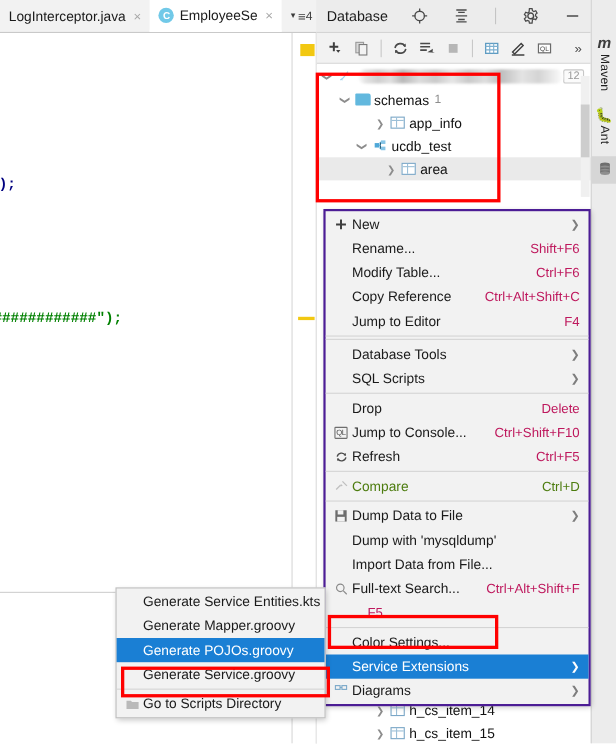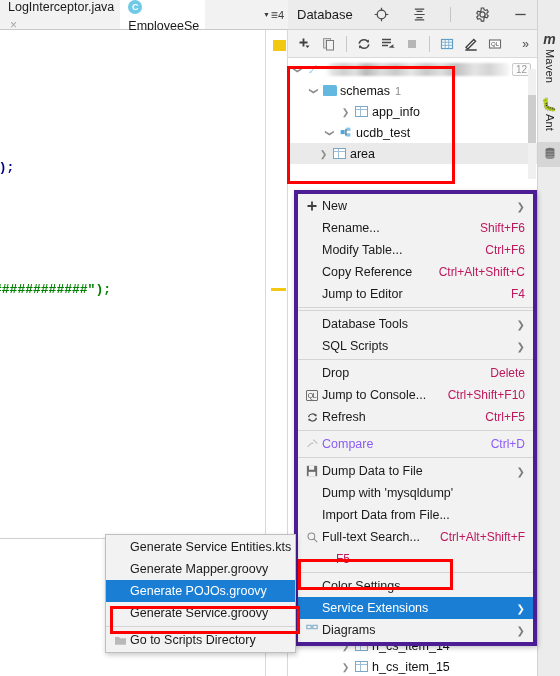--- a/index.html
+++ b/index.html
@@ -16,22 +16,22 @@
   .editor-pane {
     position: absolute; left: 0; top: 0; width: 288px; height: 676px;
     background: #ffffff; border-right: 1px solid #c0c0c0;
   }
   .tabbar {
     position: absolute; left: 0; top: 0; width: 288px; height: 30px;
     background: #f2f2f2; border-bottom: 1px solid #c9c9c9;
     display: flex; align-items: center;
   }
   .tab {
-    display: flex; align-items: flex-start; height: 29px; padding: 0 6px 0 8px;
-    gap: 5px; font-size: 12.5px; color: #1a1a1a; white-space: nowrap; flex-direction: column;
+    display: flex; align-items: center; height: 29px; padding: 0 6px 0 8px;
+    gap: 5px; font-size: 12.5px; color: #1a1a1a; white-space: nowrap;
   }
   .tab.active { background: #ffffff; border-bottom: 2px solid #ffffff; }
   .tab .tclose { color: #a6a6a6; font-size: 12px; line-height: 1; padding: 0 2px; }
   .cls-icon {
     width: 14px; height: 14px; border-radius: 50%;
     background: #71c9e8; color: #ffffff; font-size: 9px;
     display: flex; align-items: center; justify-content: center;
     font-weight: bold; flex: none;
   }
   .tab-overflow {
@@ -137,33 +137,33 @@
   .rail-txt {
     writing-mode: vertical-rl; font-size: 11px; letter-spacing: 0.2px;
     padding: 3px 0 7px 0; color: #1f1f1f;
   }
   .rail-ico { font-size: 13px; line-height: 1; }
   .rail-sel { background: #d6d6d6; }
 
   
   .ctx {
     position: absolute; left: 294px; top: 190px; width: 243px;
-    background: #f2f2f2; border: 4px solid #4c1d95;
+    background: #f2f2f2; border: 2px solid #4c1d95;
     box-shadow: 1px 2px 5px rgba(0,0,0,.22);
     padding: 1px 0;
   }
   .mi {
     display: flex; align-items: center; height: 22px; padding: 0 8px 0 4px;
     font-size: 12.5px; color: #1a1a1a; white-space: nowrap;
   }
   .mi .mico { width: 20px; display: flex; align-items: center; justify-content: center; color: #4a4a4a; font-size: 12px; flex: none; }
   .mi .mlabel { flex: 1; }
   .mi .mkey { color: #be185d; font-size: 12px; padding-left: 14px; }
   .mi .msub { color: #7d7d7d; font-size: 10px; padding-left: 10px; }
-  .mi.disabled .mlabel, .mi.disabled .mkey, .mi.disabled .mico { color: #8b5cf6; }
+  .mi.disabled .mlabel, .mi.disabled .mkey, .mi.disabled .mico { color: #4d7c0f; }
   .mi.hl { background: #1a7fd4; }
   .mi.hl .mlabel, .mi.hl .mkey, .mi.hl .msub { color: #ffffff; }
   .msep { height: 1px; background: #d4d4d4; margin: 2px 0; }
 
   
   .submenu {
     position: absolute; left: 105px; top: 534px; width: 191px;
     background: #f2f2f2; border: 1px solid #bfbfbf;
     box-shadow: 1px 2px 5px rgba(0,0,0,.22); padding: 1px 0;
   }
@@ -335,21 +335,21 @@
           <svg width="13" height="13" viewBox="0 0 16 16">
               <rect x="2" y="5" width="5" height="5" fill="#4fa8d8"></rect>
               <rect x="9" y="2" width="5" height="4" fill="#85c4e6"></rect>
               <rect x="9" y="9" width="5" height="4" fill="#85c4e6"></rect>
               <path d="M7 7.5h2M9 4h-1v7.5h1" stroke="#4fa8d8" stroke-width="1"></path>
             </svg>
         </span>
         <span class="t-label">ucdb_test</span>
       </div>
 
-      <div class="tree-row sel" style="padding-left:28px">
+      <div class="tree-row sel" style="padding-left:60px">
         <span class="arrow right"></span>
         <span class="tw-icon">
             <span class="tbl-ico"></span>
           </span>
         <span class="t-label">area</span>
       </div>
     </div>
 
     <div class="db-vscroll">
       <div class="thumb"></div>

